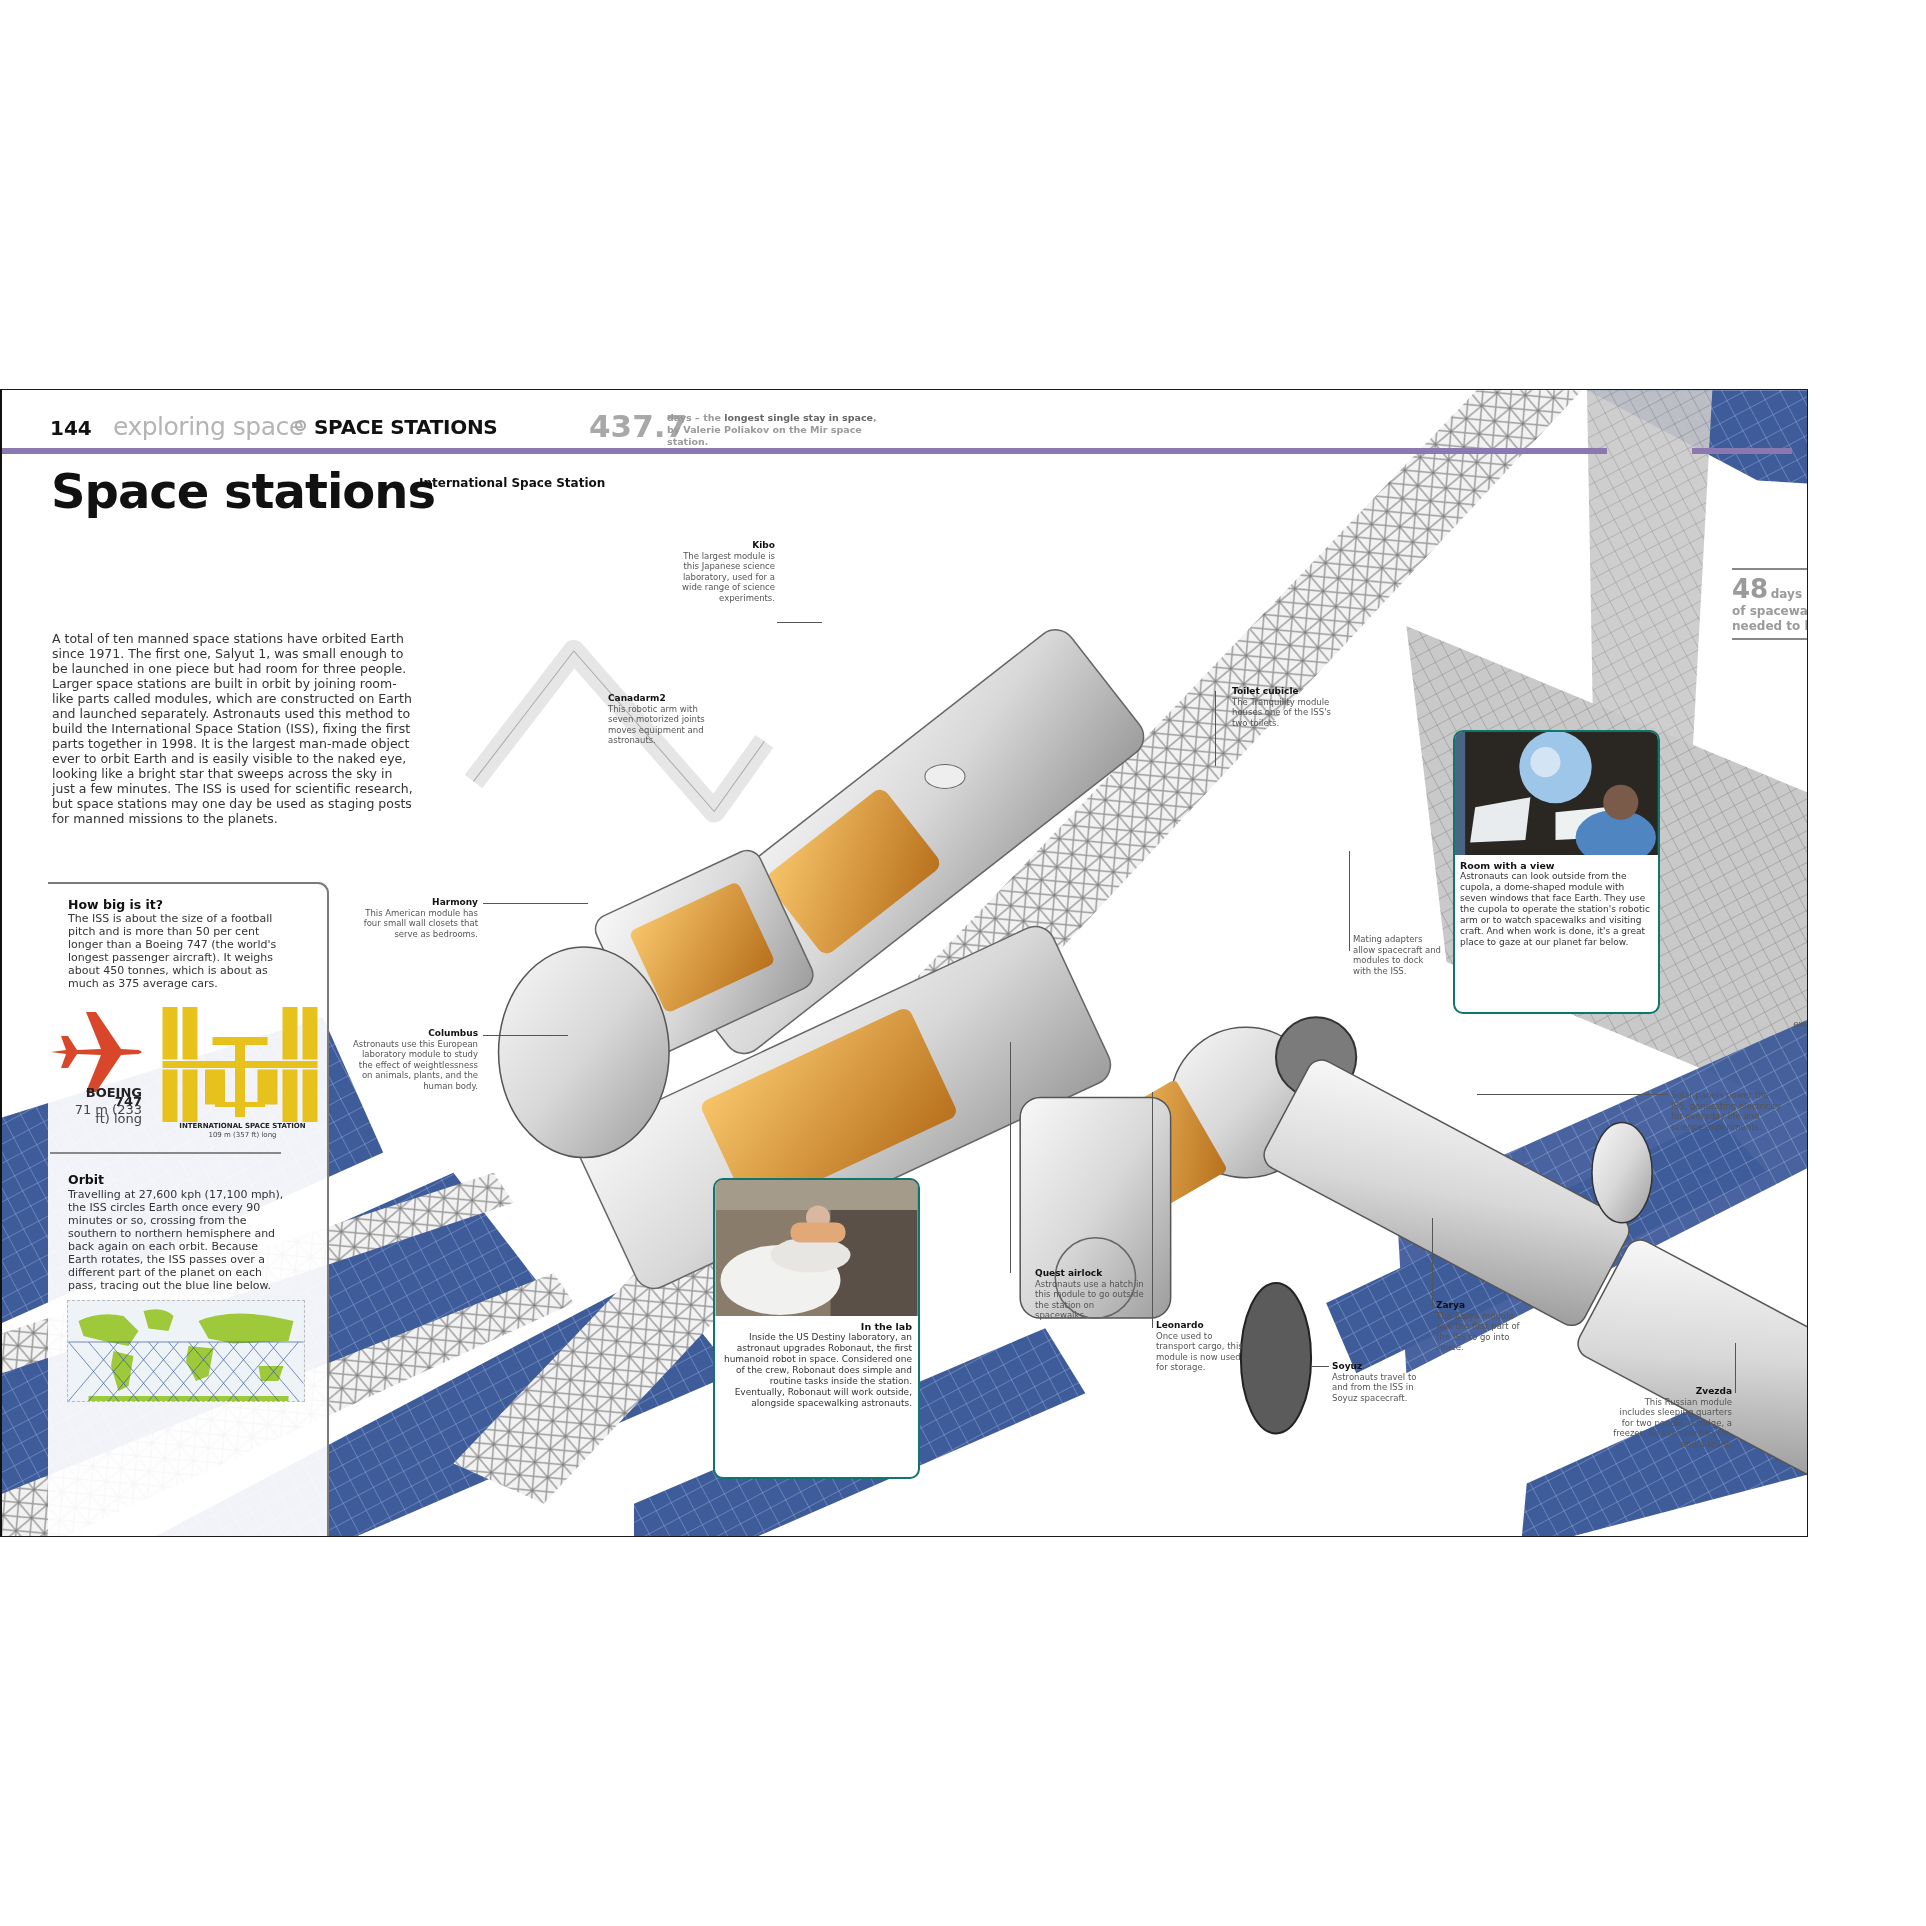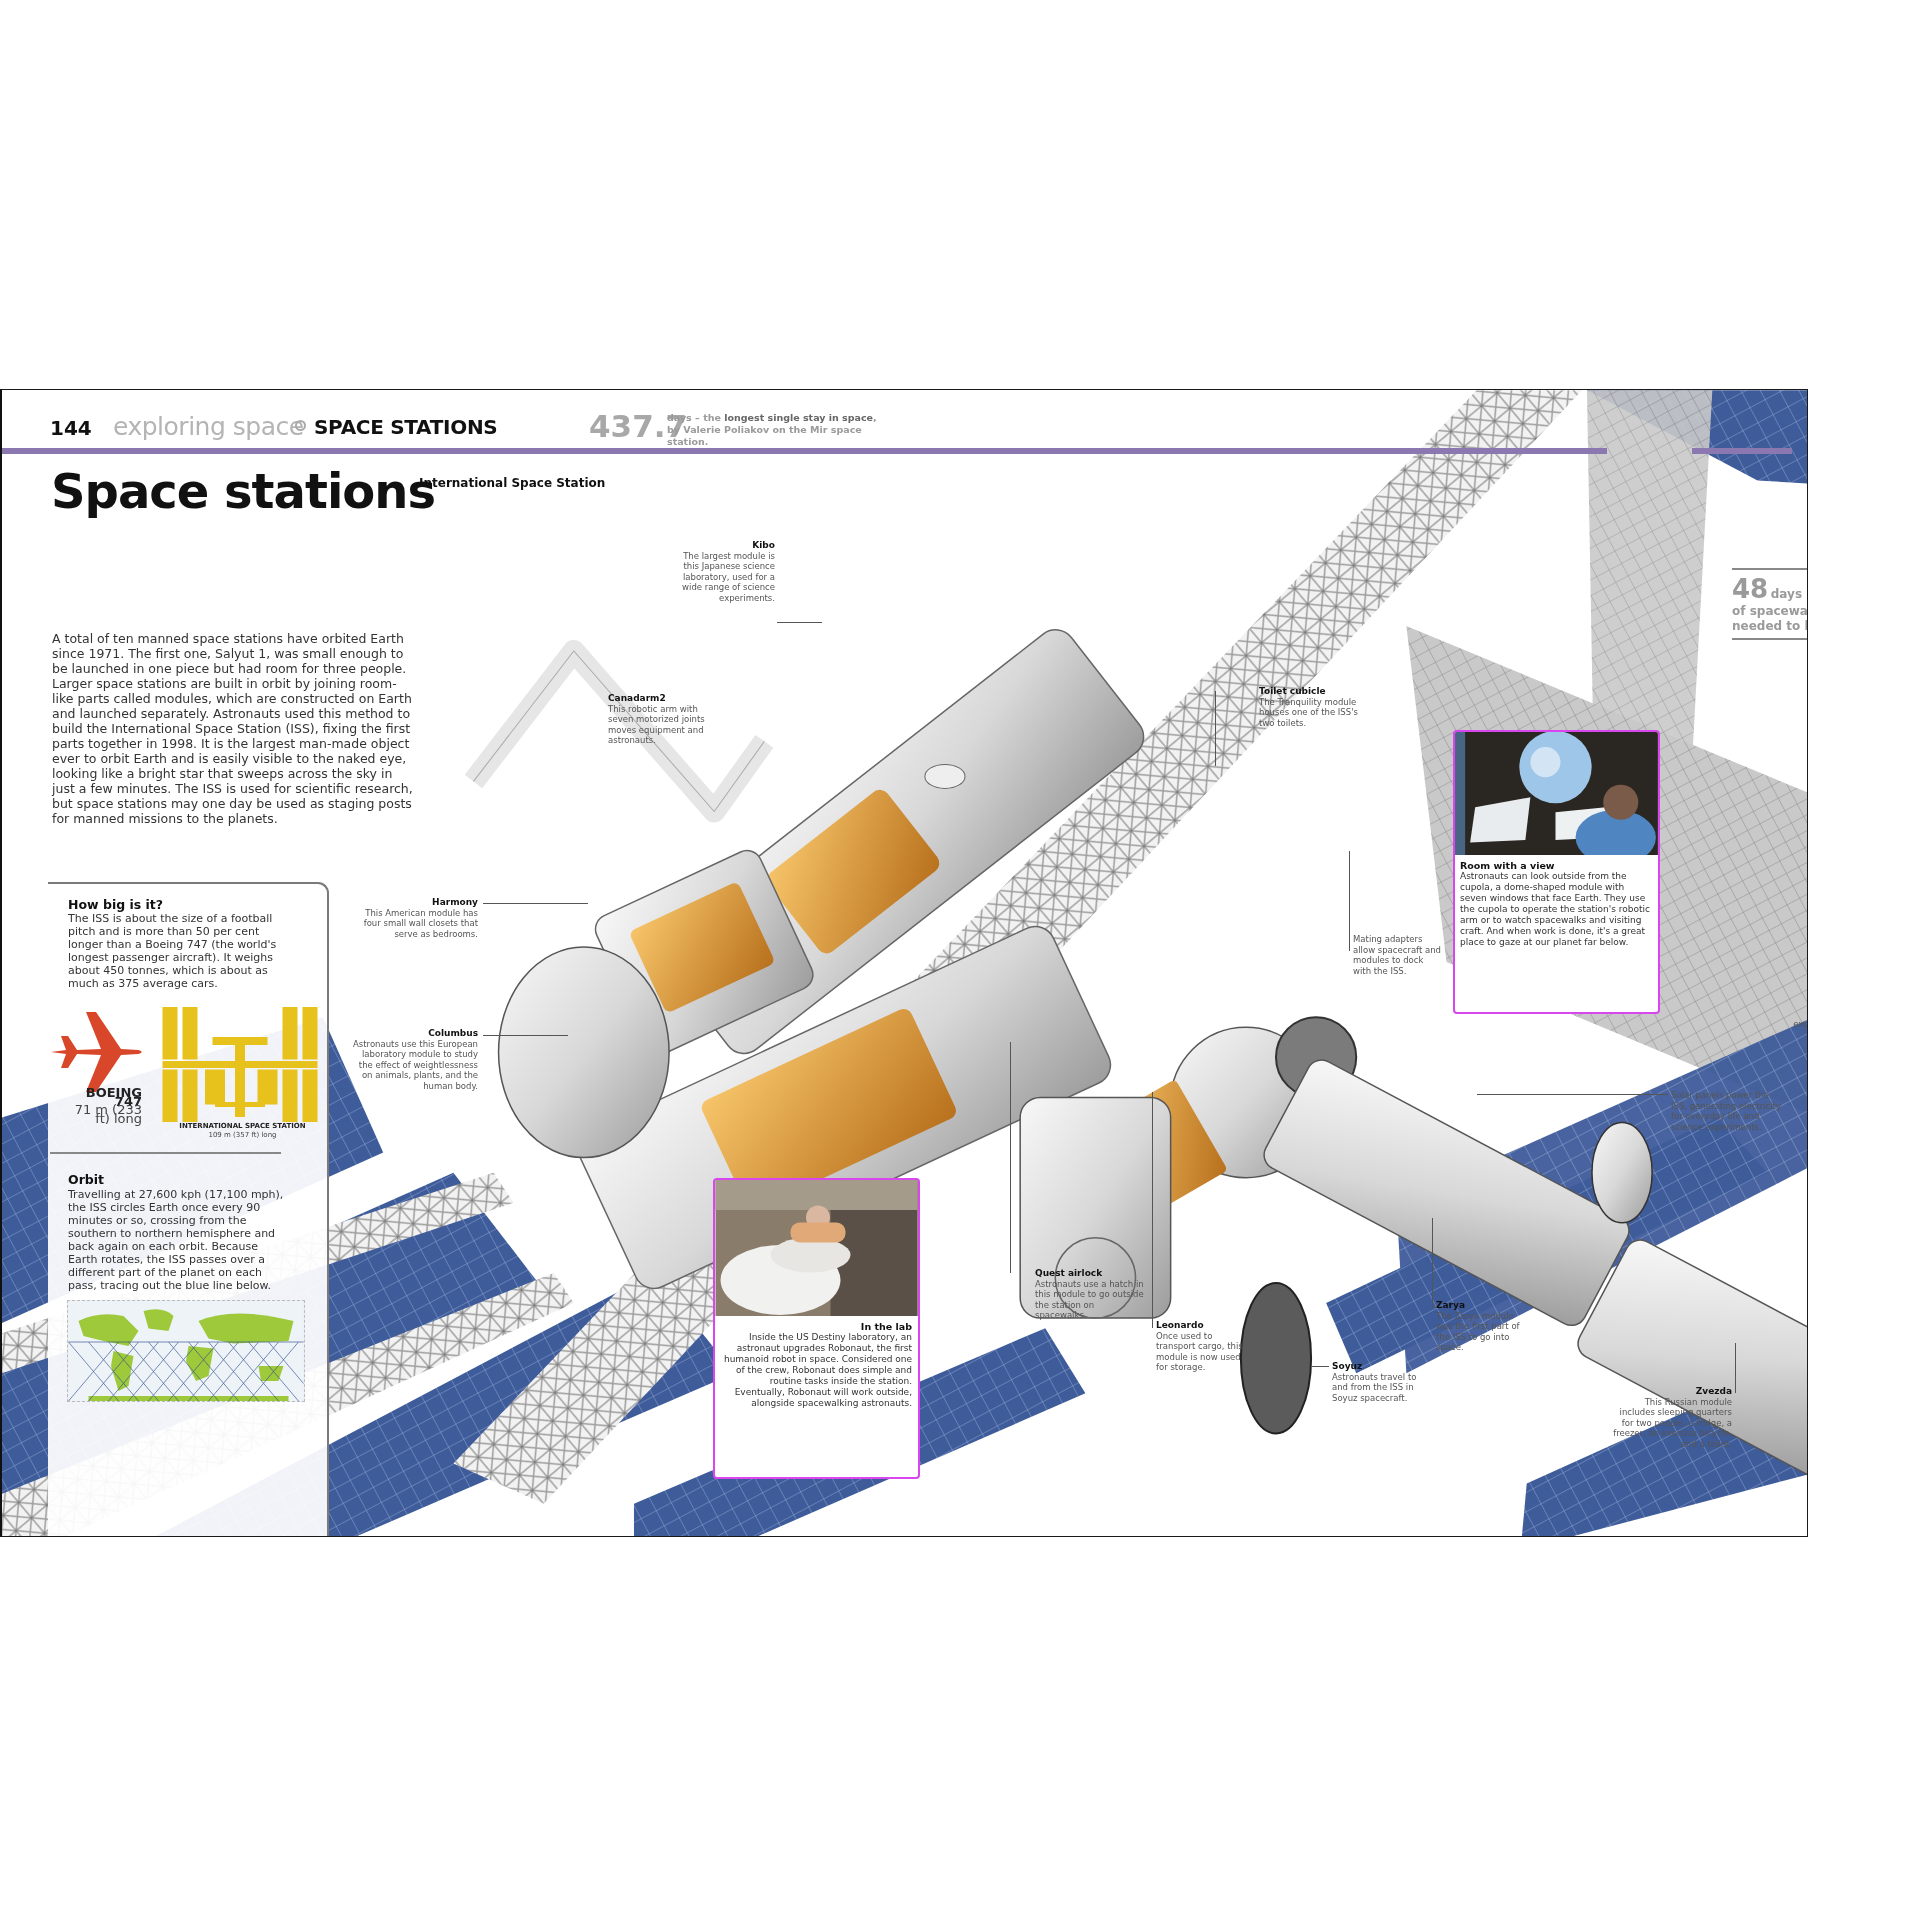--- a/index.html
+++ b/index.html
@@ -39,21 +39,21 @@
   .orbit-sep { left:48px; top:762px; width:231px; height:1.5px; background:#888; }
   .orbit-head { left:66px; top:782px; font-size:12.5px; font-weight:bold; color:#111; }
   .orbit-text { left:66px; top:798px; width:221px; font-size:11px; line-height:13px; color:#333; }
   .map { left:65px; top:910px; width:236px; height:100px; background:#e8eff7; border:0.5px dashed #bbb; overflow:hidden; }
 
   
   .co { position:absolute; font-size:8.5px; line-height:10.5px; color:#555; }
   .co .h { font-weight:bold; color:#111; display:block; font-size:9px; }
   .co.r { text-align:right; }
 
-  .photo-card { position:absolute; border:2px solid #d946ef; border-radius:4px; background:#fff; overflow:hidden; box-sizing:border-box; }
+  .photo-card { position:absolute; border:2px solid #0f766e; border-radius:10px; background:#fff; overflow:hidden; box-sizing:border-box; }
   .card-head { font-weight:bold; color:#111; font-size:9.5px; display:block; }
   .card-text { font-size:9px; line-height:11px; color:#333; }
 
   .stat48 { left:1730px; top:178px; width:171px; border-top:2px solid #888; border-bottom:2px solid #888; padding:4px 0; }
   .stat48-num { font-size:26px; font-weight:bold; color:#9a9a9a; }
   .stat48-text { font-size:12px; font-weight:bold; color:#9a9a9a; line-height:15px; }
 
   .line { position:absolute; background:#555; }
   svg { display:block; }
 </style>
@@ -217,21 +217,21 @@
   <div class="line" style="left:775px;top:232px;width:45px;height:1px;"></div>
 
   <div class="co" style="left:606px;top:303px;width:110px;"><span class="h">Canadarm2</span><span>This robotic arm with seven motorized joints moves equipment and astronauts.</span></div>
 
   <div class="co r" style="left:351px;top:507px;width:125px;"><span class="h">Harmony</span><span>This American module has four small wall closets that serve as bedrooms.</span></div>
   <div class="line" style="left:481px;top:513px;width:105px;height:1px;"></div>
 
   <div class="co r" style="left:351px;top:638px;width:125px;"><span class="h">Columbus</span><span>Astronauts use this European laboratory module to study the effect of weightlessness on animals, plants, and the human body.</span></div>
   <div class="line" style="left:481px;top:645px;width:85px;height:1px;"></div>
 
-  <div class="co" style="left:1230px;top:296px;width:100px;margin-left:27px;"><span class="h">Toilet cubicle</span><span>The Tranquility module houses one of the ISS's two toilets.</span></div>
+  <div class="co" style="left:1230px;top:296px;width:100px;"><span class="h">Toilet cubicle</span><span>The Tranquility module houses one of the ISS's two toilets.</span></div>
   <div class="line" style="left:1213px;top:301px;width:1px;height:75px;"></div>
 
   <div class="co" style="left:1351px;top:544px;width:90px;"><span>Mating adapters allow spacecraft and modules to dock with the ISS.</span></div>
   <div class="line" style="left:1347px;top:461px;width:1px;height:100px;"></div>
 
   <div class="co r" style="left:1776px;top:618px;width:105px;"><span>Radiators remove excess heat from the ISS.</span></div>
   <div class="line" style="left:1882px;top:562px;width:1px;height:60px;"></div>
 
   <div class="co" style="left:1669px;top:700px;width:115px;"><span>Solar panels power the ISS, generating electricity for everyday life and science experiments.</span></div>
   <div class="line" style="left:1475px;top:704px;width:191px;height:1px;"></div>

